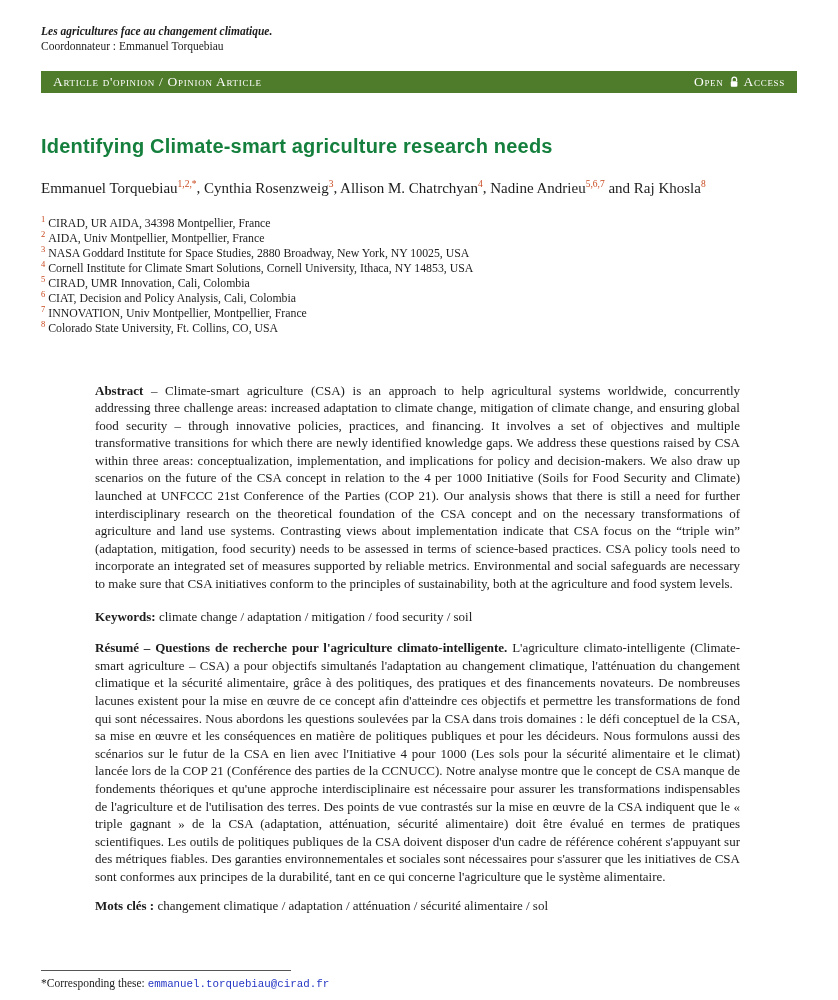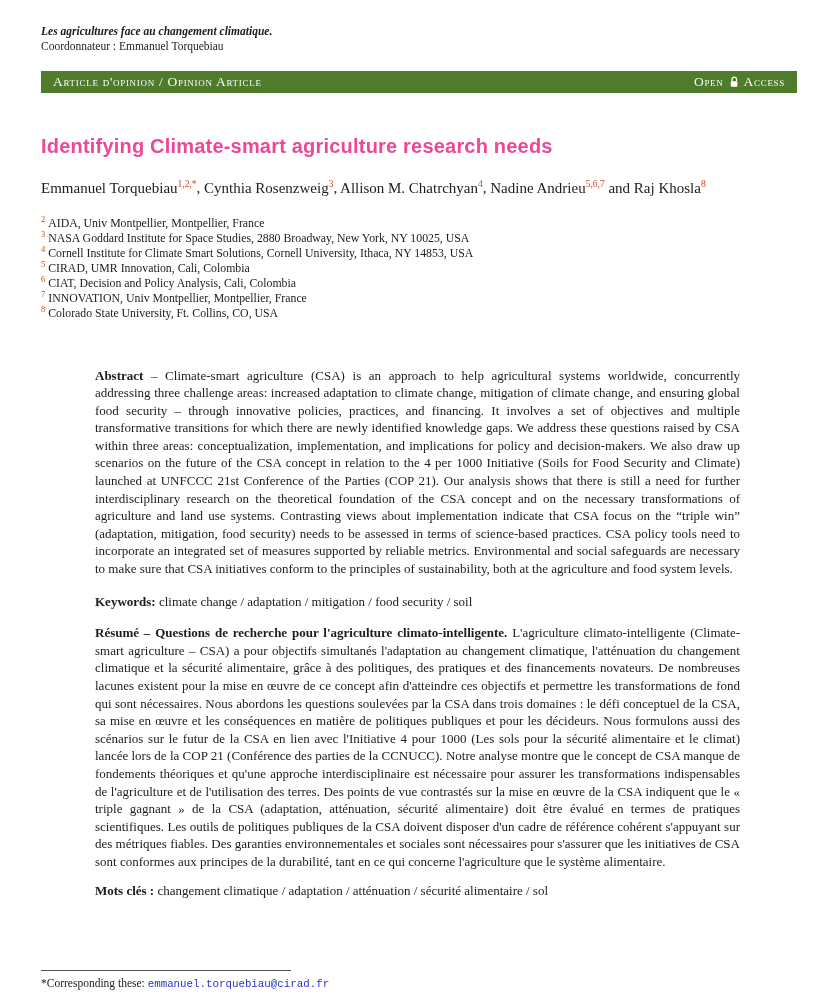--- a/index.html
+++ b/index.html
@@ -20,21 +20,21 @@
   .masthead-right{text-align:center;}
   .site-link{display:block;color:var(--link-blue);font-weight:bold;text-decoration:none;}
   
   .banner{
     margin-top:17px;height:22px;background:var(--banner-green);color:#fff;
     display:flex;justify-content:space-between;align-items:center;
     padding:0 12px;font-variant:small-caps;font-size:13.5px;letter-spacing:0.7px;
   }
   .banner-right{display:flex;align-items:center;gap:5px;}
   
-  .title{font-family:"Liberation Sans",sans-serif;font-size:20px;font-weight:bold;margin-top:42px;letter-spacing:0.2px;color:#ec4899;}
+  .title{font-family:"Liberation Sans",sans-serif;font-size:20px;font-weight:bold;margin-top:42px;letter-spacing:0.2px;color:#15803d;}
   .authors{margin-top:21px;font-size:15px;line-height:19.5px;max-width:690px;}
   sup.sup{color:var(--sup-red);font-size:9.5px;line-height:0;}
   .affiliations{margin-top:17px;font-size:11.8px;line-height:15px;}
   .aff sup.sup{font-size:8.5px;}
   
   .abstract-block{margin:46px 57px 0 54px;}
   .abs-p{font-size:13px;line-height:17.6px;text-align:justify;}
   .kw-p{font-size:13px;line-height:17.6px;margin-top:15px;}
   .res-p{font-size:13px;line-height:17.6px;text-align:justify;margin-top:14px;}
   .mots-p{font-size:13px;line-height:17.6px;margin-top:11px;}
@@ -66,20 +66,21 @@
       </svg>
       <span>Access</span>
     </span>
   </div>
 
   <h1 class="title">Identifying Climate-smart agriculture research needs</h1>
 
   <p class="authors"><span><span>Emmanuel Torquebiau</span><sup class="sup">1,2,*</sup></span>, <span><span>Cynthia Rosenzweig</span><sup class="sup">3</sup></span>, <span><span>Allison M. Chatrchyan</span><sup class="sup">4</sup></span>, <span><span>Nadine Andrieu</span><sup class="sup">5,6,7</sup></span> and <span><span>Raj Khosla</span><sup class="sup">8</sup></span></p>
 
   <div class="affiliations">
+      <div class="aff"><sup class="sup">1</sup>&nbsp;CIRAD, UR AIDA, 34398 Montpellier, France</div>
       <div class="aff"><sup class="sup">2</sup>&nbsp;AIDA, Univ Montpellier, Montpellier, France</div>
       <div class="aff"><sup class="sup">3</sup>&nbsp;NASA Goddard Institute for Space Studies, 2880 Broadway, New York, NY 10025, USA</div>
       <div class="aff"><sup class="sup">4</sup>&nbsp;Cornell Institute for Climate Smart Solutions, Cornell University, Ithaca, NY 14853, USA</div>
       <div class="aff"><sup class="sup">5</sup>&nbsp;CIRAD, UMR Innovation, Cali, Colombia</div>
       <div class="aff"><sup class="sup">6</sup>&nbsp;CIAT, Decision and Policy Analysis, Cali, Colombia</div>
       <div class="aff"><sup class="sup">7</sup>&nbsp;INNOVATION, Univ Montpellier, Montpellier, France</div>
       <div class="aff"><sup class="sup">8</sup>&nbsp;Colorado State University, Ft. Collins, CO, USA</div>
     </div>
 
   <div class="abstract-block">

